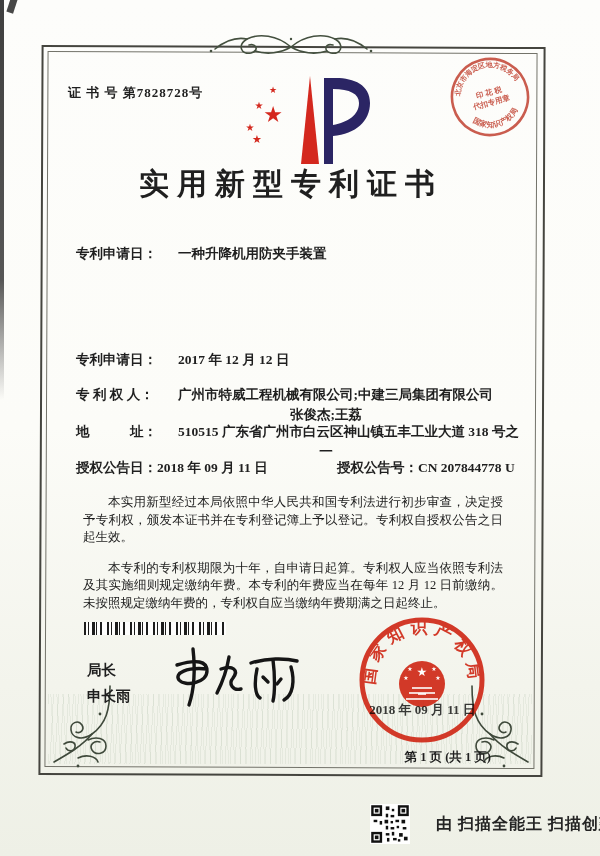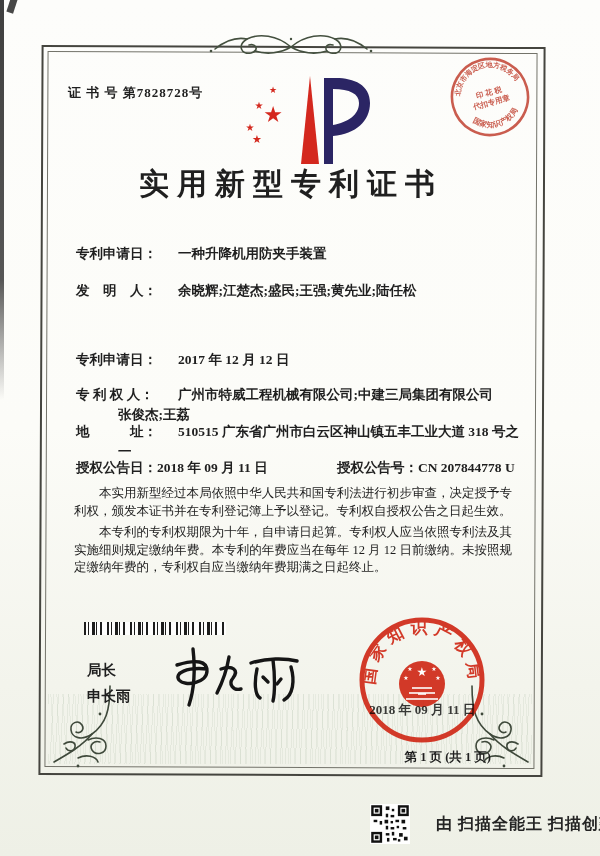--- a/index.html
+++ b/index.html
@@ -16,24 +16,24 @@
   .cert-outer{left:40px;top:46px;width:500px;height:726px;border:2px solid #45453f;transform:rotate(.25deg);}
   .cert-inner{left:46px;top:52px;width:488px;height:714px;border:1px solid #73736a;transform:rotate(.25deg);}
   .guilloche{left:48px;top:694px;width:484px;height:70px;opacity:.55;
     background:
       repeating-linear-gradient(93deg,rgba(125,150,120,.22) 0 1px,rgba(0,0,0,0) 1px 5px),
       repeating-linear-gradient(87deg,rgba(125,150,120,.18) 0 1px,rgba(0,0,0,0) 1px 6px);}
   .cert-no{left:68px;top:84px;font-size:13px;font-weight:600;letter-spacing:1px;}
   .title{left:91px;top:164px;width:400px;text-align:center;font-size:30px;font-weight:700;letter-spacing:8px;}
   .frow{left:76px;width:458px;font-size:13.5px;font-weight:600;line-height:20px;white-space:nowrap;}
   .flabel{display:inline-block;width:102px;}
-  .fvalue2{margin-left:42px;}
+  .fvalue2{margin-left:42px;text-align:center;}
   .grant-col1{display:inline-block;width:261px;}
   .paras{left:70px;top:481px;width:446px;font-size:12.5px;line-height:17.6px;font-weight:500;color:#1c1c1c;text-align:justify;}
-  .paras p{margin:4px;text-indent:2em;}
+  .paras p{margin:13px;text-indent:2em;}
   .barcode{left:84px;top:622px;width:142px;height:13px;opacity:.88;
     background:repeating-linear-gradient(90deg,#000 0 2px,#fff 2px 4px,#000 4px 5px,#fff 5px 8px,#000 8px 11px,#fff 11px 12px,#000 12px 13px,#fff 13px 16px,#000 16px 18px,#fff 18px 23px);}
   .dir-title{left:87px;top:661px;font-size:14.5px;font-weight:700;text-align:center;}
   .dir-name{left:87px;top:687px;font-size:14.5px;font-weight:700;}
   .sig{left:163px;top:643px;}
   .seal{left:352px;top:610px;}
   .seal-date{left:345px;top:701px;width:155px;text-align:center;font-size:13px;font-weight:700;color:#3b3b3b;mix-blend-mode:multiply;z-index:6;}
   .page-foot{left:91px;top:749px;width:400px;text-align:right;font-size:12.5px;font-weight:600;}
   .tax-stamp{left:448px;top:55px;transform:rotate(-15deg);opacity:.82;}
   .logo{left:240px;top:74px;}
@@ -121,23 +121,20 @@
     </g>
     <polygon points="70,2 61,90 79,90" fill="#d4281e"></polygon>
     <path fill="#2b2564" fill-rule="evenodd" d="M84,4 L84,90 L93,90 L93,62 C116,60 130,47 130,29 C130,11 114,4 96,4 Z
          M93,15 C110,15 119,20 119,29 C119,41 108,48 93,51 Z"></path>
   </svg>
 
   <div class="abs title z3">实用新型专利证书</div>
 
   <div class="abs frow z3" style="top:244px">
     <span class="flabel">专利申请日：</span><span class="fvalue">一种升降机用防夹手装置</span>
-  </div>
-  <div class="abs frow z3" style="top:281px">
-    <span class="flabel">发　明　人：</span><span class="fvalue">余晓辉;江楚杰;盛民;王强;黄先业;陆任松</span>
   </div>
   <div class="abs frow z3" style="top:350px">
     <span class="flabel">专利申请日：</span><span class="fvalue">2017 年 12 月 12 日</span>
   </div>
   <div class="abs frow z3" style="top:385px">
     <span class="flabel">专 利 权 人：</span><span class="fvalue">广州市特威工程机械有限公司;中建三局集团有限公司</span>
     <div class="fvalue2">张俊杰;王荔</div>
   </div>
   <div class="abs frow z3" style="top:422px">
     <span class="flabel">地　　　址：</span><span class="fvalue">510515 广东省广州市白云区神山镇五丰工业大道 318 号之</span>

